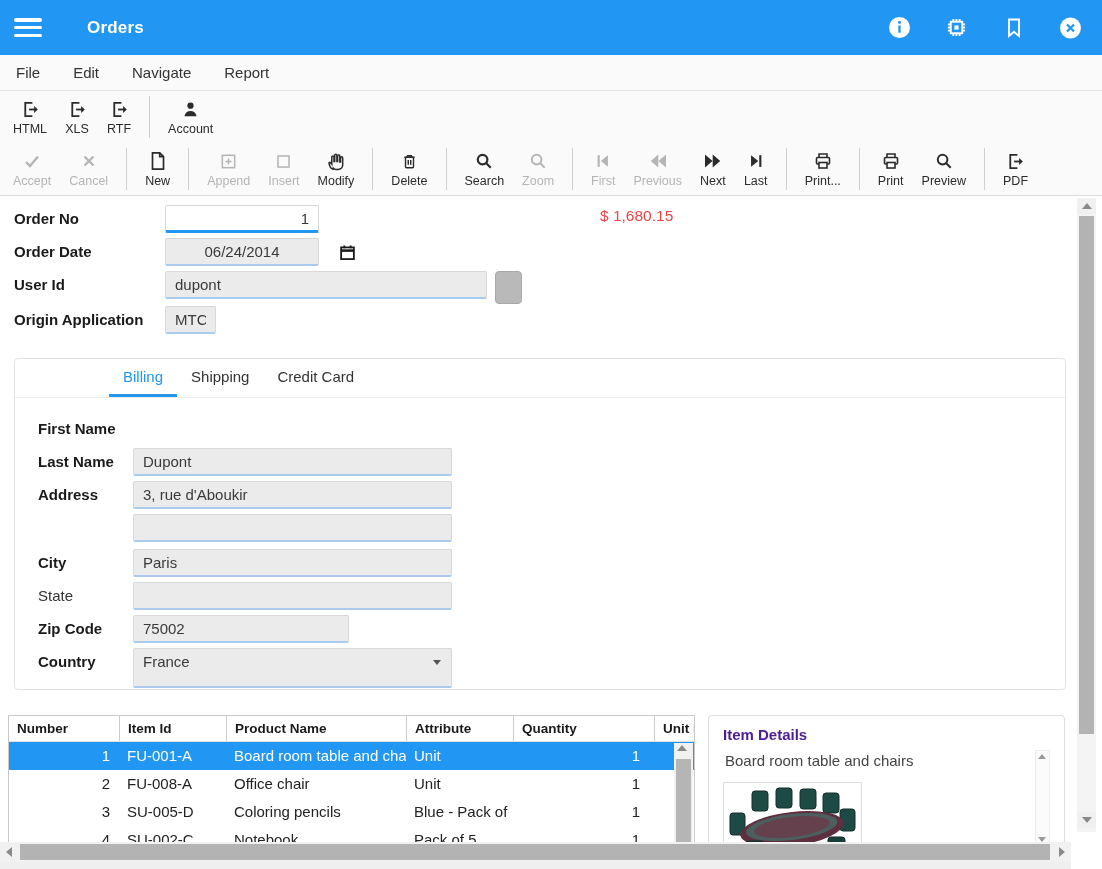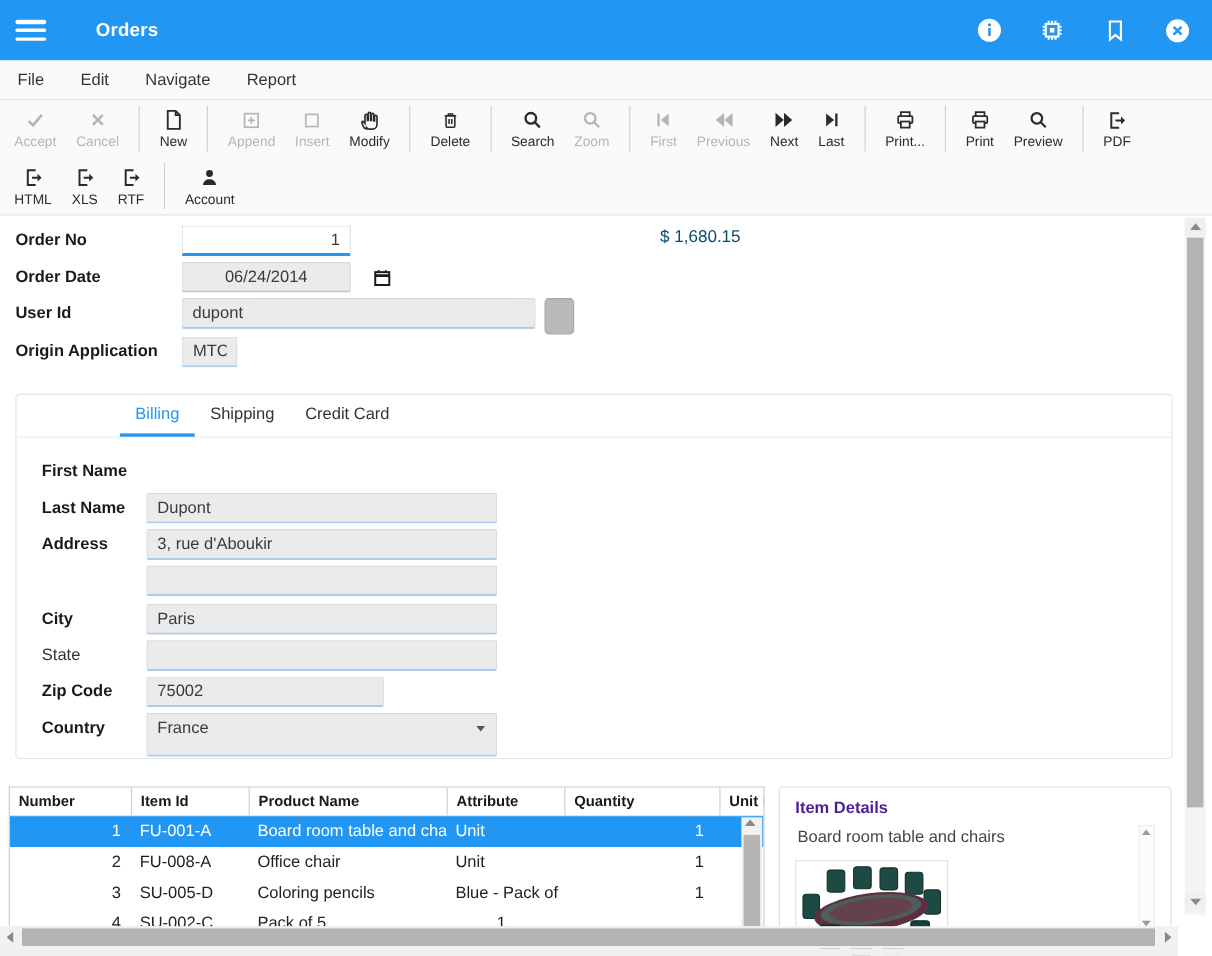--- a/index.html
+++ b/index.html
@@ -27,21 +27,21 @@
   .tbtn .tlabel { font-size:12.5px; margin-top:2px; white-space:nowrap; }
   .tbtn.disabled { color:#b5b5b5; }
   .tsep { width:1px; height:42px; background:#cfcfcf; margin:0 9px; }
 
   
   .content { position:relative; width:1102px; height:673px; background:#fff; overflow:hidden; }
   .fld-label { position:absolute; font-size:15px; font-weight:bold; color:#1a1a1a; line-height:28px; }
   .fld-label.normal { font-weight:normal; color:#333; }
   .tinput { position:absolute; height:28px; background:#ebebeb; border:1px solid #d8d8d8; border-bottom:2px solid #a9cbee; border-radius:2px; font-family:"Liberation Sans",sans-serif; font-size:15px; color:#3a3a3a; padding:0 9px; outline:none; }
   .tinput.focused { background:#fff; border-bottom:3px solid #2196f3; text-align:right; }
-  .total-label { position:absolute; left:600px; top:11px; font-size:15.5px; color:#0c4a6e; }
+  .total-label { position:absolute; left:600px; top:11px; font-size:15.5px; color:#ef4444; }
   .sq-btn { position:absolute; left:495px; top:75px; width:27px; height:33px; background:#b9b9b9; border:1px solid #a8a8a8; border-radius:4px; cursor:pointer; }
   .cal-ico { position:absolute; left:339px; top:48px; cursor:pointer; }
 
   
   .tab-panel { position:absolute; left:14px; top:162px; width:1052px; height:332px; background:#fff; border:1px solid #e3e3e3; border-radius:4px; }
   .tabs-row { height:39px; display:flex; align-items:stretch; padding-left:94px; border-bottom:1px solid #ececec; }
   .tab { font-size:15px; color:#333; display:flex; align-items:center; padding:0 14px; cursor:pointer; border-bottom:3px solid transparent; }
   .tab.active { color:#2196f3; border-bottom-color:#2196f3; }
   .tab-panel .tinput { left:118px; width:319px; }
   .combo { position:absolute; left:118px; width:319px; height:40px; background:#ebebeb; border:1px solid #d8d8d8; border-bottom:2px solid #a9cbee; border-radius:2px; font-size:15px; color:#3a3a3a; padding:0 9px; line-height:25px; cursor:pointer; }
@@ -133,20 +133,62 @@
 
   <nav class="menubar">
     <span class="menu-item">File</span>
     <span class="menu-item">Edit</span>
     <span class="menu-item">Navigate</span>
     <span class="menu-item">Report</span>
   </nav>
 
   <div class="toolbar">
     <div class="tb-row">
+      <div class="tbtn">
+        <span class="ticon">
+            <svg width="19" height="19" viewBox="0 0 20 20">
+              <path d="M12 3H4.5v14H12" fill="none" stroke="currentColor" stroke-width="1.9"></path>
+              <path d="M8.5 10h7" stroke="currentColor" stroke-width="1.9"></path>
+              <path d="M13.8 6.3L17.7 10l-3.9 3.7z" fill="currentColor"></path>
+            </svg>
+          </span>
+        <span class="tlabel">HTML</span>
+      </div>
+      <div class="tbtn">
+        <span class="ticon">
+            <svg width="19" height="19" viewBox="0 0 20 20">
+              <path d="M12 3H4.5v14H12" fill="none" stroke="currentColor" stroke-width="1.9"></path>
+              <path d="M8.5 10h7" stroke="currentColor" stroke-width="1.9"></path>
+              <path d="M13.8 6.3L17.7 10l-3.9 3.7z" fill="currentColor"></path>
+            </svg>
+          </span>
+        <span class="tlabel">XLS</span>
+      </div>
+      <div class="tbtn">
+        <span class="ticon">
+            <svg width="19" height="19" viewBox="0 0 20 20">
+              <path d="M12 3H4.5v14H12" fill="none" stroke="currentColor" stroke-width="1.9"></path>
+              <path d="M8.5 10h7" stroke="currentColor" stroke-width="1.9"></path>
+              <path d="M13.8 6.3L17.7 10l-3.9 3.7z" fill="currentColor"></path>
+            </svg>
+          </span>
+        <span class="tlabel">RTF</span>
+      </div>
+      <div class="tsep"></div>
+      <div class="tbtn">
+        <span class="ticon">
+            <svg width="19" height="19" viewBox="0 0 20 20" fill="currentColor">
+              <circle cx="10" cy="6" r="3.3"></circle>
+              <path d="M3.6 17c.6-3.7 3.3-5.5 6.4-5.5s5.8 1.8 6.4 5.5z"></path>
+            </svg>
+          </span>
+        <span class="tlabel">Account</span>
+      </div>
+    </div>
+    <div class="tb-row">
       <div class="tbtn disabled">
         <span class="ticon">
             <svg width="20" height="20" viewBox="0 0 20 20">
               <path d="M4 11l4 4 8-9.5" fill="none" stroke="currentColor" stroke-width="2.4"></path>
             </svg>
           </span>
         <span class="tlabel">Accept</span>
       </div>
       <div class="tbtn disabled">
         <span class="ticon">
@@ -291,62 +333,20 @@
       <div class="tsep"></div>
       <div class="tbtn">
         <span class="ticon">
             <svg width="19" height="19" viewBox="0 0 20 20">
               <path d="M12 3H4.5v14H12" fill="none" stroke="currentColor" stroke-width="1.9"></path>
               <path d="M8.5 10h7" stroke="currentColor" stroke-width="1.9"></path>
               <path d="M13.8 6.3L17.7 10l-3.9 3.7z" fill="currentColor"></path>
             </svg>
           </span>
         <span class="tlabel">PDF</span>
-      </div>
-    </div>
-    <div class="tb-row">
-      <div class="tbtn">
-        <span class="ticon">
-            <svg width="19" height="19" viewBox="0 0 20 20">
-              <path d="M12 3H4.5v14H12" fill="none" stroke="currentColor" stroke-width="1.9"></path>
-              <path d="M8.5 10h7" stroke="currentColor" stroke-width="1.9"></path>
-              <path d="M13.8 6.3L17.7 10l-3.9 3.7z" fill="currentColor"></path>
-            </svg>
-          </span>
-        <span class="tlabel">HTML</span>
-      </div>
-      <div class="tbtn">
-        <span class="ticon">
-            <svg width="19" height="19" viewBox="0 0 20 20">
-              <path d="M12 3H4.5v14H12" fill="none" stroke="currentColor" stroke-width="1.9"></path>
-              <path d="M8.5 10h7" stroke="currentColor" stroke-width="1.9"></path>
-              <path d="M13.8 6.3L17.7 10l-3.9 3.7z" fill="currentColor"></path>
-            </svg>
-          </span>
-        <span class="tlabel">XLS</span>
-      </div>
-      <div class="tbtn">
-        <span class="ticon">
-            <svg width="19" height="19" viewBox="0 0 20 20">
-              <path d="M12 3H4.5v14H12" fill="none" stroke="currentColor" stroke-width="1.9"></path>
-              <path d="M8.5 10h7" stroke="currentColor" stroke-width="1.9"></path>
-              <path d="M13.8 6.3L17.7 10l-3.9 3.7z" fill="currentColor"></path>
-            </svg>
-          </span>
-        <span class="tlabel">RTF</span>
-      </div>
-      <div class="tsep"></div>
-      <div class="tbtn">
-        <span class="ticon">
-            <svg width="19" height="19" viewBox="0 0 20 20" fill="currentColor">
-              <circle cx="10" cy="6" r="3.3"></circle>
-              <path d="M3.6 17c.6-3.7 3.3-5.5 6.4-5.5s5.8 1.8 6.4 5.5z"></path>
-            </svg>
-          </span>
-        <span class="tlabel">Account</span>
       </div>
     </div>
   </div>
 
   <div class="content">
 
     <div class="fld-label" style="left:14px; top:9px;">Order No</div>
     <input class="tinput focused" style="left: 165px; top: 9px; width: 154px;" value="1">
     <div class="total-label">$  1,680.15</div>
 
@@ -428,20 +428,21 @@
         <div class="td c-num">3</div>
         <div class="td c-id">SU-005-D</div>
         <div class="td c-name">Coloring pencils</div>
         <div class="td c-attr">Blue - Pack of</div>
         <div class="td c-qty">1</div>
         <div class="td c-price"></div>
       </div>
       <div class="tr">
         <div class="td c-num">4</div>
         <div class="td c-id">SU-002-C</div>
+        <div class="td c-name">Notebook</div>
         <div class="td c-attr">Pack of 5</div>
         <div class="td c-qty">1</div>
         <div class="td c-price"></div>
       </div>
       <div class="tbl-vscroll">
         <span class="arr arr-up"></span>
         <div class="thumb"></div>
       </div>
     </div>
 

